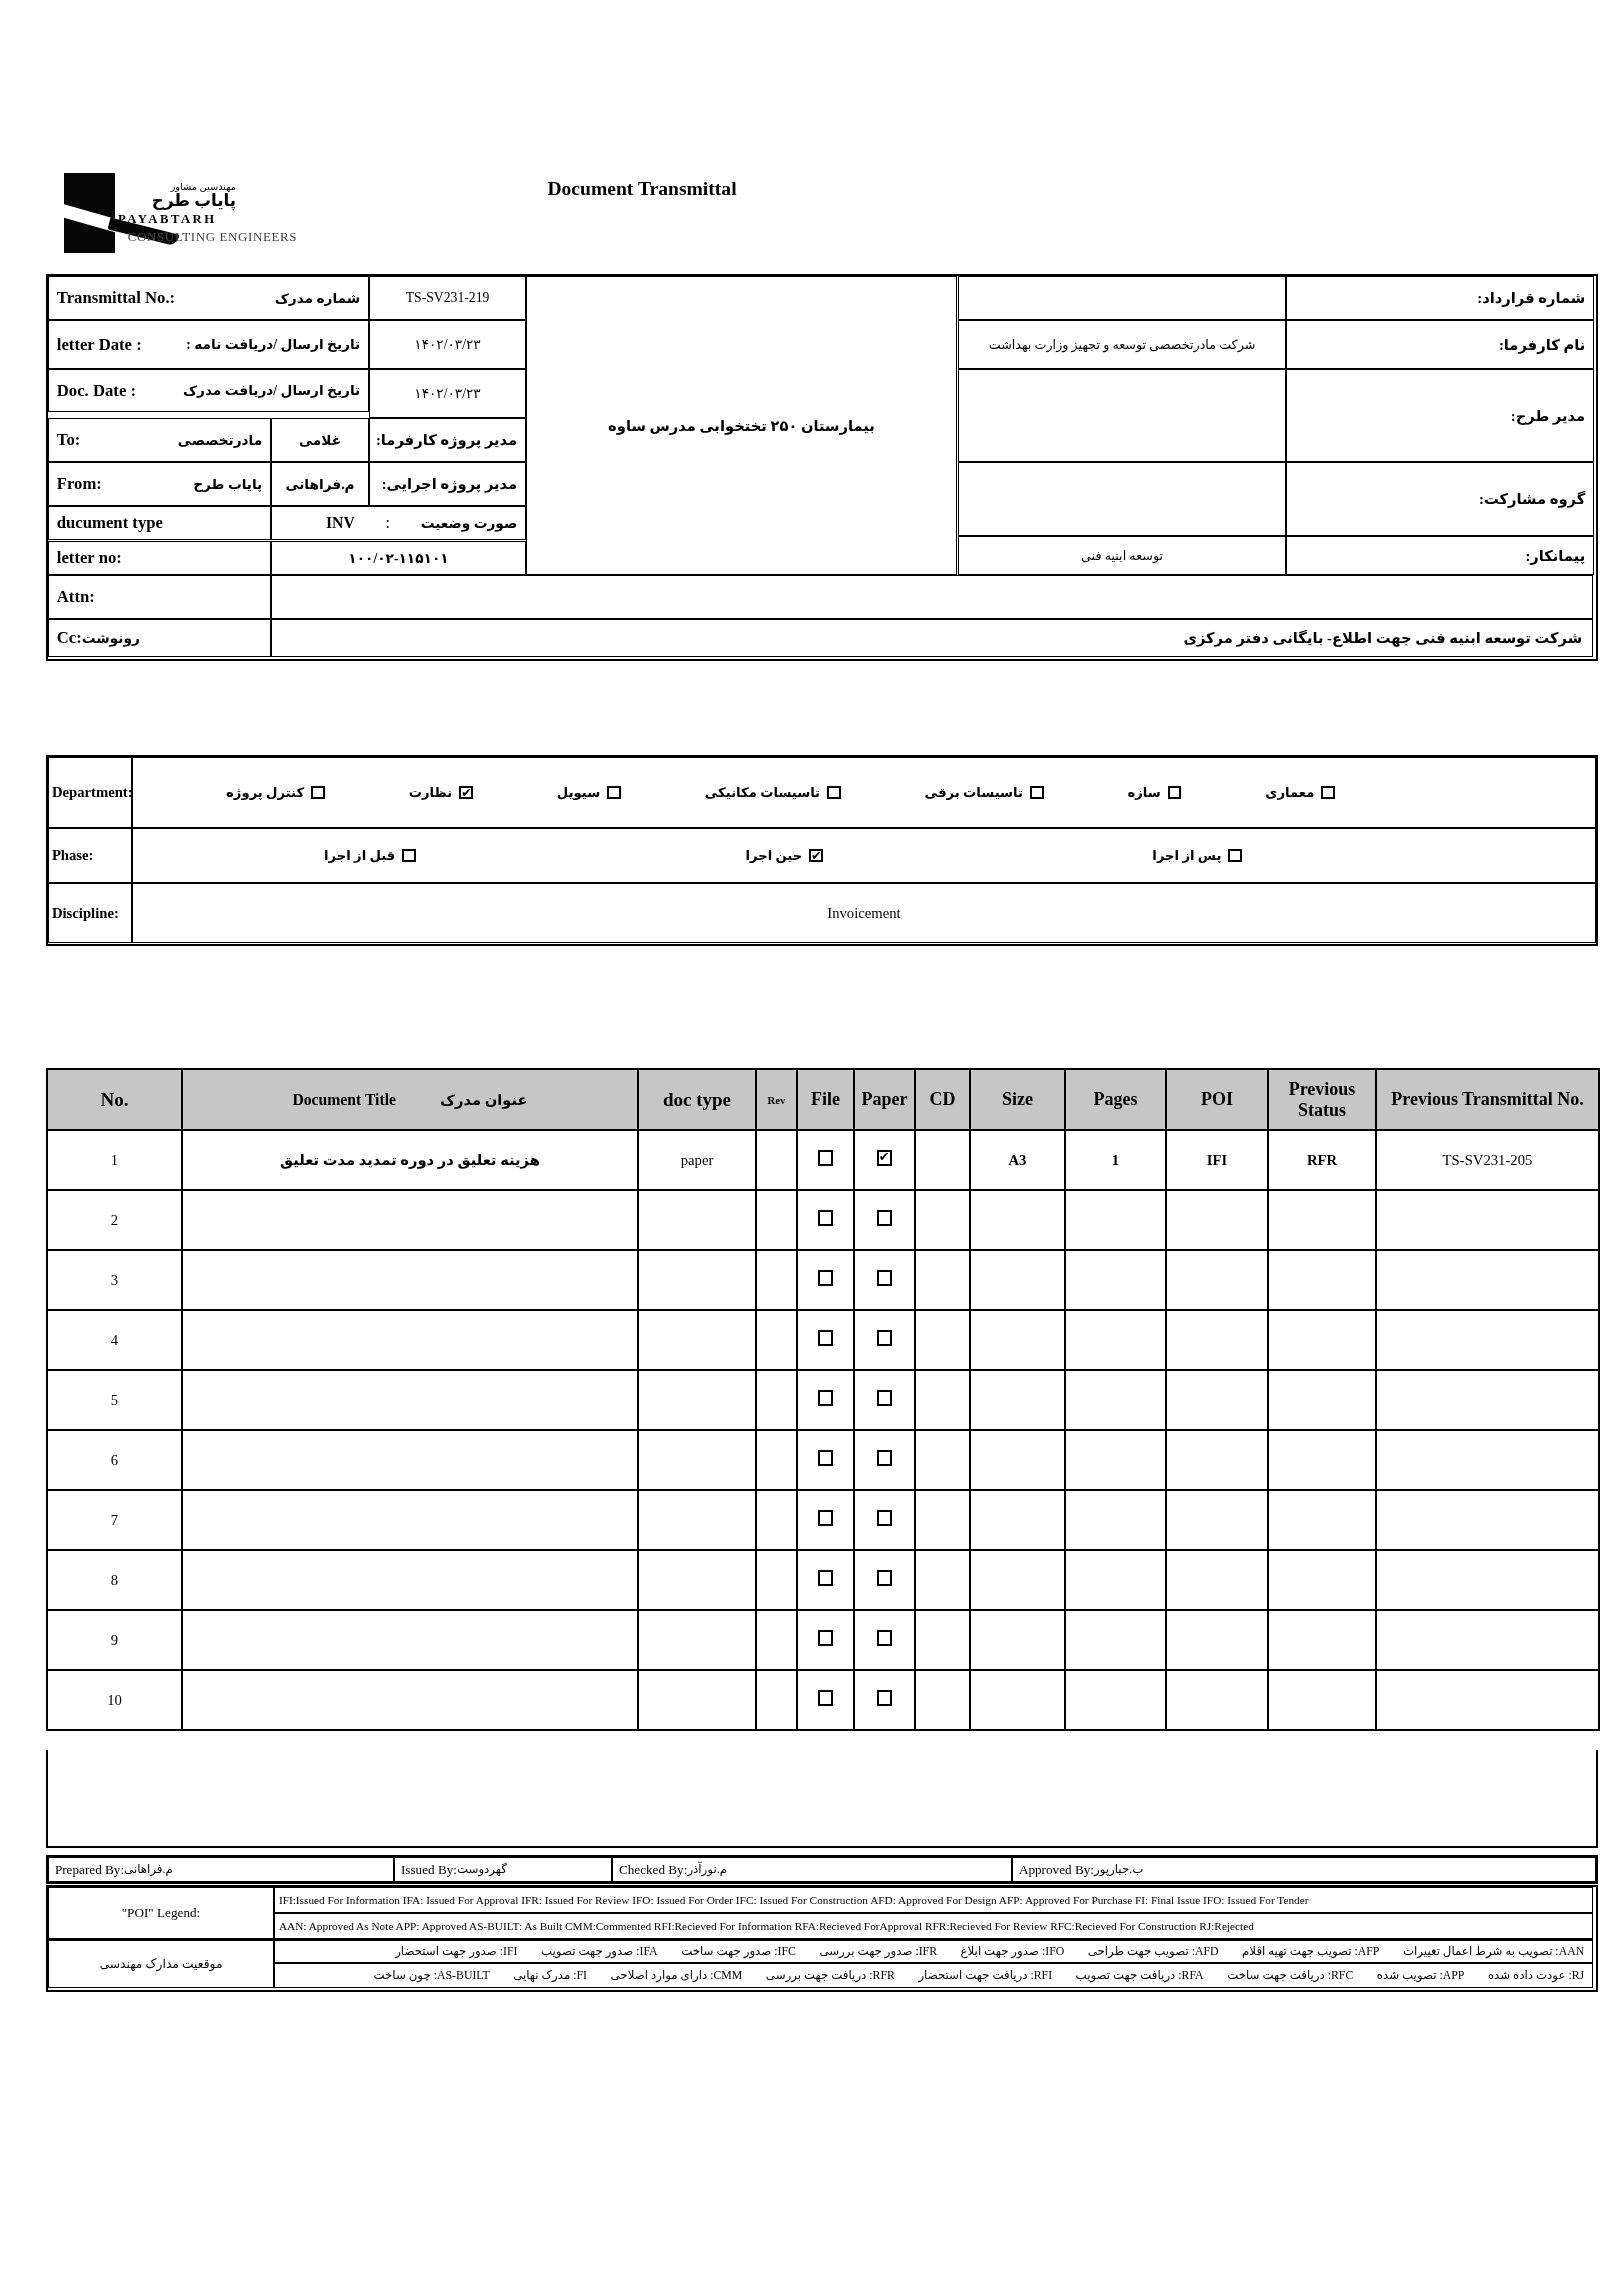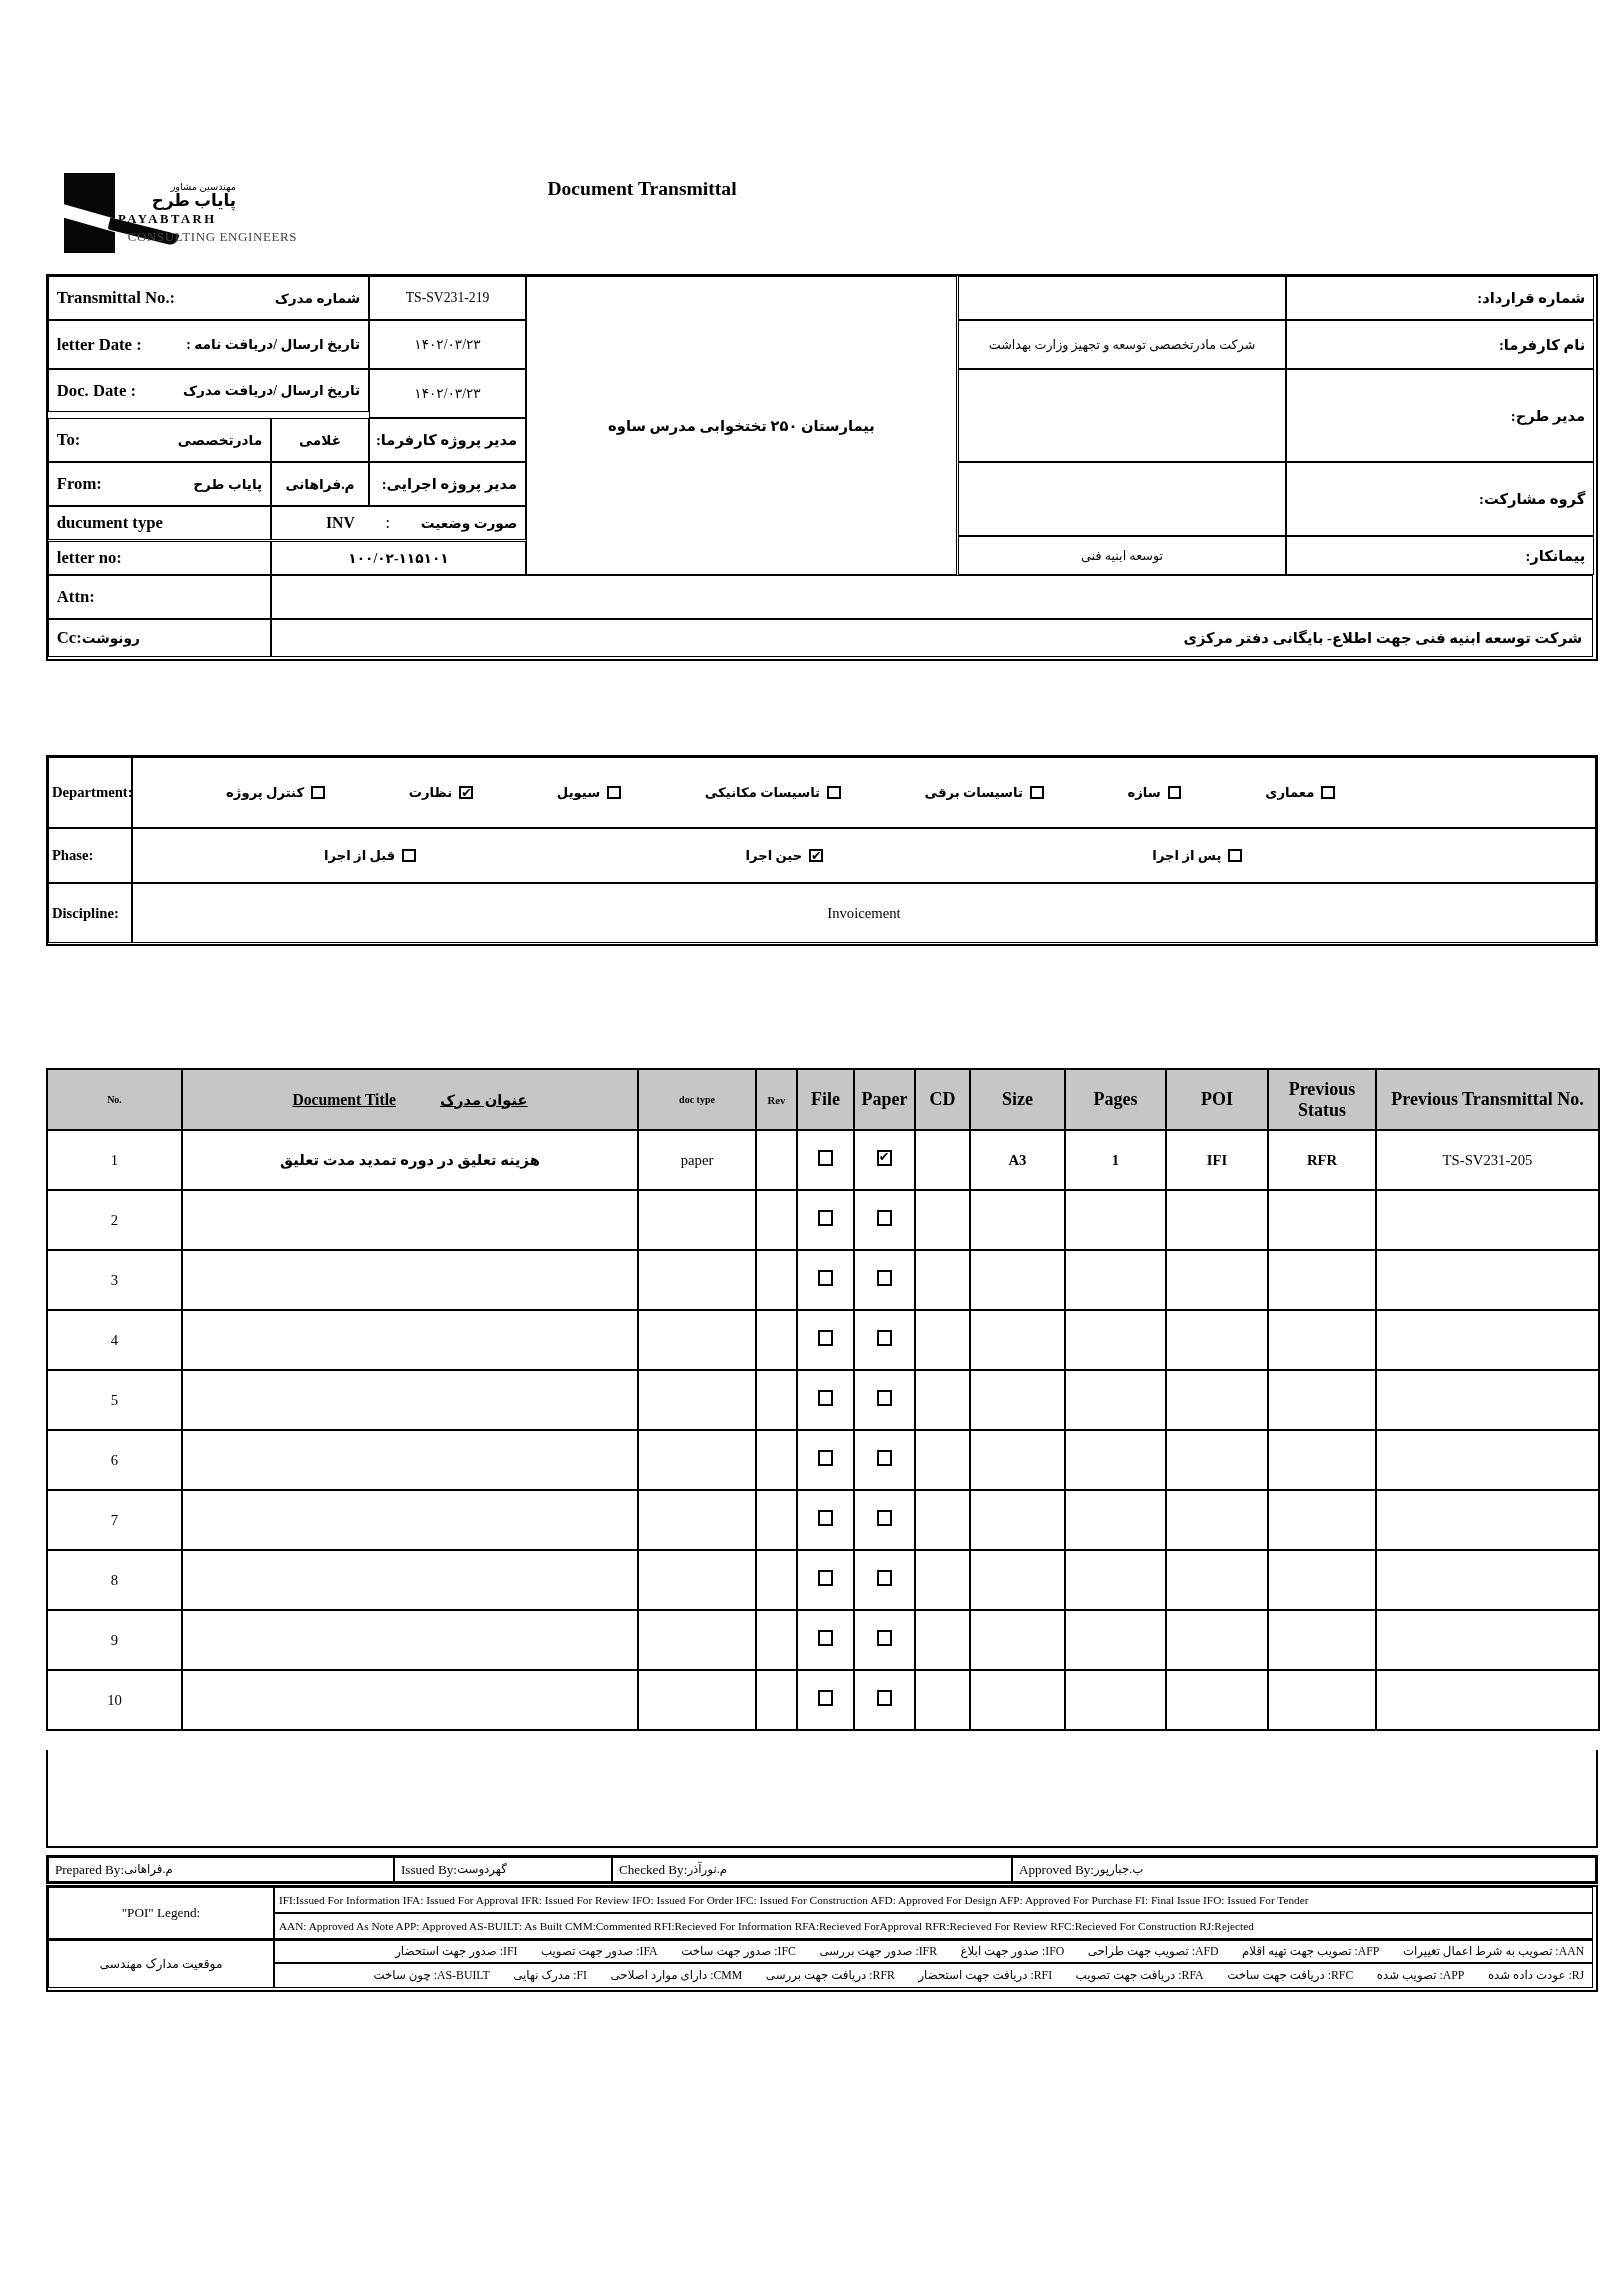--- a/index.html
+++ b/index.html
@@ -42,22 +42,22 @@
   #phase-body { padding-left:191px; padding-right:353px; }
   #disc-body { justify-content:center; font-size:14.7px; direction:ltr; }
   .ck { display:inline-flex; direction:rtl; align-items:center; gap:6.9px; font-size:13.2px; font-weight:bold; white-space:nowrap; }
   .box { display:inline-block; width:13.7px; height:13.7px; border:2px solid #000; background:#fff; position:relative; flex:none; }
   .box.checked::after { content:"✔"; position:absolute; left:0px; top:-2.9px; font-size:12.7px; font-weight:bold; font-family:"DejaVu Sans",sans-serif; }
 
   
   #doc-table { position:absolute; left:46px; top:1068px; width:1552px; border-collapse:collapse; table-layout:fixed; border:2.9px solid #000; }
   #doc-table th { background:#c6c6c6; border:2px solid #000; height:61px; font-weight:bold; text-align:center; vertical-align:middle; }
   #doc-table td { border:2px solid #000; height:60px; text-align:center; vertical-align:middle; font-size:14.7px; overflow:hidden; }
-  .th-big { font-size:10px; } .th-med { font-size:18px; } .th-sm { font-size:10.8px; }
-  .th-title { font-size:15.7px;text-decoration:underline; }
+  .th-big { font-size:19px; } .th-med { font-size:18px; } .th-sm { font-size:10.8px; }
+  .th-title { font-size:15.7px; }
   .th-title .hfa { font-size:14.7px; font-weight:bold; }
   .title-wrap { display:flex; justify-content:center; gap:44px; align-items:center; }
   .td-title { direction:rtl; font-weight:bold; }
   .td-strong { font-weight:bold; }
   #tbl-ext { position:absolute; left:46px; top:1750px; width:1552px; height:98px; border:2.9px solid #000; border-top:none; background:#fff; }
 
   
   #sig { position:absolute; left:46px; top:1855px; width:1552px; height:29px; border:2px solid #000; display:flex; }
   .sig-cell { border:1px solid #000; display:flex; align-items:center; padding-left:5.9px; font-size:13.2px; white-space:nowrap; overflow:hidden; }
   .sig-name { font-size:11.8px; direction:rtl; }

